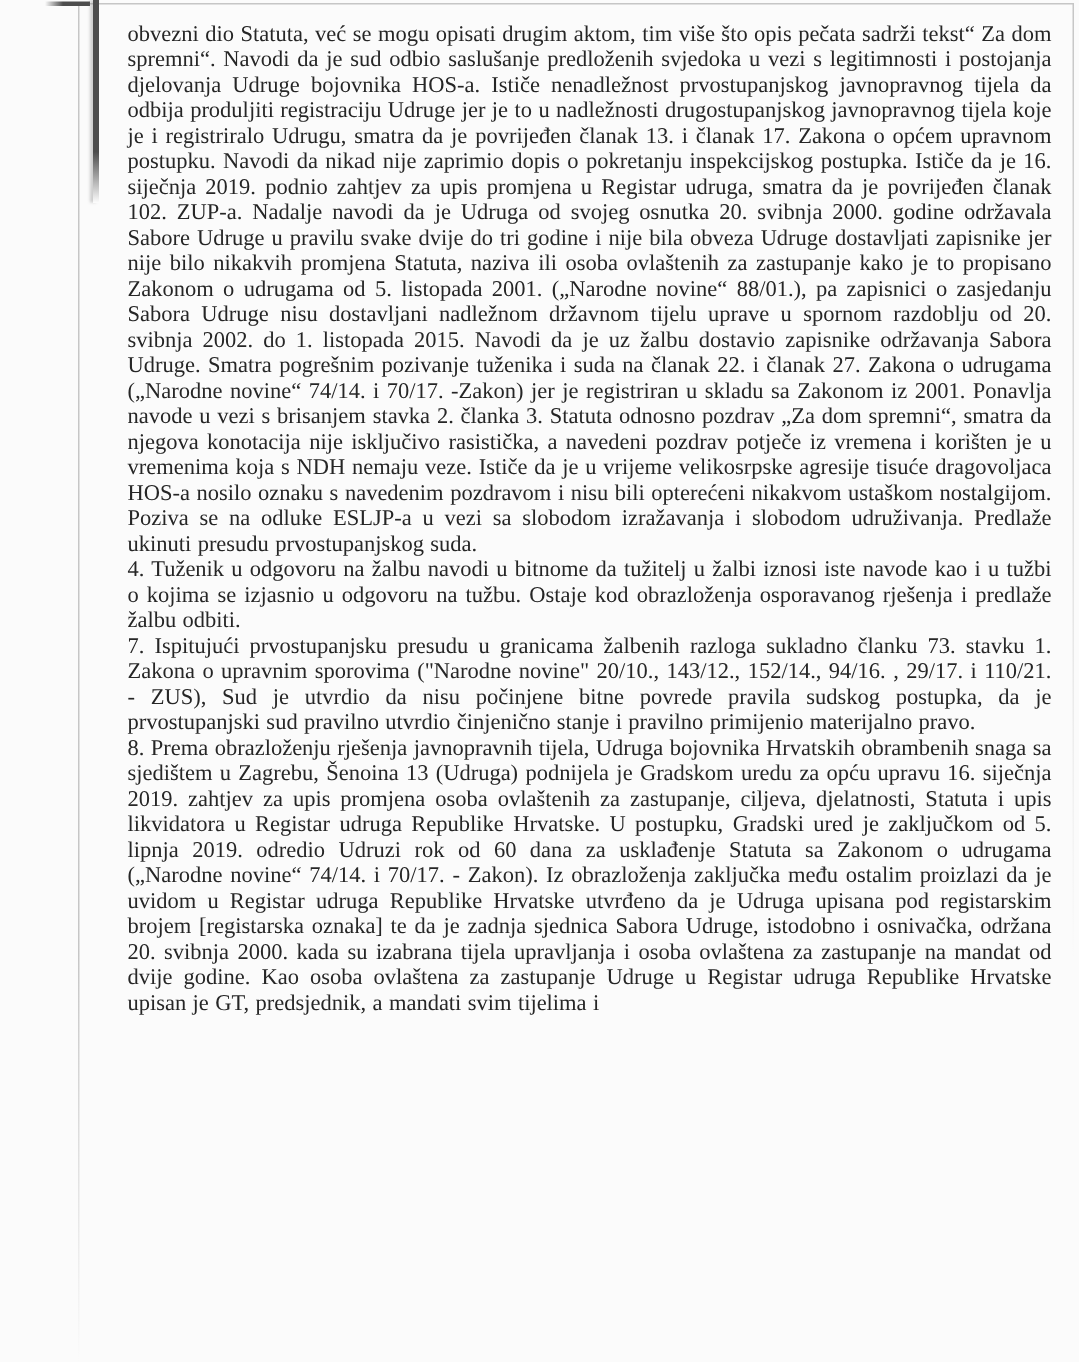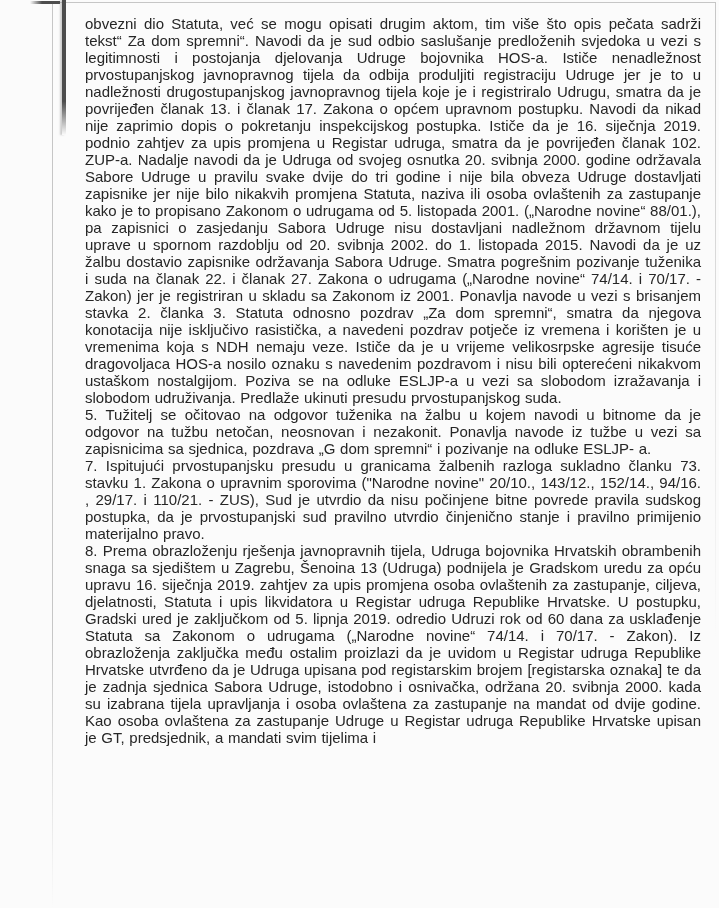--- a/index.html
+++ b/index.html
@@ -8,21 +8,21 @@
     --border-light:#c6c6c6;
     --artifact-dark:#4d4d4d;
   }
   html,body{margin:0;padding:0;}
   body{
     width:719px;height:908px;
     background:var(--page-bg);
     overflow:hidden;position:relative;
     font-family:"Liberation Sans",sans-serif;
   }
-  .page{position:absolute;inset:0;}
+  .page{position:absolute;inset:0;font-family:Liberation Serif, serif;}
   .border-top{
     position:absolute;left:52px;top:2px;width:664px;height:1px;
     background:var(--border-light);
   }
   .border-left{
     position:absolute;left:52px;top:2px;width:1px;height:906px;
     background:linear-gradient(to bottom,var(--border-light) 0%,var(--border-light) 70%,rgba(198,198,198,0) 100%);
   }
   .border-right{
     position:absolute;left:715px;top:2px;width:1px;height:640px;
@@ -52,17 +52,17 @@
 
 <div class="page">
   <div class="border-top"></div>
   <div class="border-left"></div>
   <div class="border-right"></div>
   <div class="artifact-topbar"></div>
   <div class="artifact-vline"></div>
 
   <div class="text-block">
     <p>obvezni dio Statuta, već se mogu opisati drugim aktom, tim više što opis pečata sadrži tekst“ Za dom spremni“. Navodi da je sud odbio saslušanje predloženih svjedoka u vezi s legitimnosti i postojanja djelovanja Udruge bojovnika HOS-a. Ističe nenadležnost prvostupanjskog javnopravnog tijela da odbija produljiti registraciju Udruge jer je to u nadležnosti drugostupanjskog javnopravnog tijela koje je i registriralo Udrugu, smatra da je povrijeđen članak 13. i članak 17. Zakona o općem upravnom postupku. Navodi da nikad nije zaprimio dopis o pokretanju inspekcijskog postupka. Ističe da je 16. siječnja 2019. podnio zahtjev za upis promjena u Registar udruga, smatra da je povrijeđen članak 102. ZUP-a. Nadalje navodi da je Udruga od svojeg osnutka 20. svibnja 2000. godine održavala Sabore Udruge u pravilu svake dvije do tri godine i nije bila obveza Udruge dostavljati zapisnike jer nije bilo nikakvih promjena Statuta, naziva ili osoba ovlaštenih za zastupanje kako je to propisano Zakonom o udrugama od 5. listopada 2001. („Narodne novine“ 88/01.), pa zapisnici o zasjedanju Sabora Udruge nisu dostavljani nadležnom državnom tijelu uprave u spornom razdoblju od 20. svibnja 2002. do 1. listopada 2015. Navodi da je uz žalbu dostavio zapisnike održavanja Sabora Udruge. Smatra pogrešnim pozivanje tuženika i suda na članak 22. i članak 27. Zakona o udrugama („Narodne novine“ 74/14. i 70/17. -Zakon) jer je registriran u skladu sa Zakonom iz 2001. Ponavlja navode u vezi s brisanjem stavka 2. članka 3. Statuta odnosno pozdrav „Za dom spremni“, smatra da njegova konotacija nije isključivo rasistička, a navedeni pozdrav potječe iz vremena i korišten je u vremenima koja s NDH nemaju veze. Ističe da je u vrijeme velikosrpske agresije tisuće dragovoljaca HOS-a nosilo oznaku s navedenim pozdravom i nisu bili opterećeni nikakvom ustaškom nostalgijom. Poziva se na odluke ESLJP-a u vezi sa slobodom izražavanja i slobodom udruživanja. Predlaže ukinuti presudu prvostupanjskog suda.</p>
-    <p>5. Tužitelj se očitovao na odgovor tuženika na žalbu u kojem navodi u bitnome da je odgovor na tužbu netočan, neosnovan i nezakonit. Ponavlja navode iz tužbe u vezi sa zapisnicima sa sjednica, pozdrava „G dom spremni“ i pozivanje na odluke ESLJP- a.</p>
+    <p>4. Tuženik u odgovoru na žalbu navodi u bitnome da tužitelj u žalbi iznosi iste navode kao i u tužbi o kojima se izjasnio u odgovoru na tužbu. Ostaje kod obrazloženja osporavanog rješenja i predlaže žalbu odbiti.</p>
     <p>7. Ispitujući prvostupanjsku presudu u granicama žalbenih razloga sukladno članku 73. stavku 1. Zakona o upravnim sporovima ("Narodne novine" 20/10., 143/12., 152/14., 94/16. , 29/17. i 110/21. - ZUS), Sud je utvrdio da nisu počinjene bitne povrede pravila sudskog postupka, da je prvostupanjski sud pravilno utvrdio činjenično stanje i pravilno primijenio materijalno pravo.</p>
     <p>8. Prema obrazloženju rješenja javnopravnih tijela, Udruga bojovnika Hrvatskih obrambenih snaga sa sjedištem u Zagrebu, Šenoina 13 (Udruga) podnijela je Gradskom uredu za opću upravu 16. siječnja 2019. zahtjev za upis promjena osoba ovlaštenih za zastupanje, ciljeva, djelatnosti, Statuta i upis likvidatora u Registar udruga Republike Hrvatske. U postupku, Gradski ured je zaključkom od 5. lipnja 2019. odredio Udruzi rok od 60 dana za usklađenje Statuta sa Zakonom o udrugama („Narodne novine“ 74/14. i 70/17. - Zakon). Iz obrazloženja zaključka među ostalim proizlazi da je uvidom u Registar udruga Republike Hrvatske utvrđeno da je Udruga upisana pod registarskim brojem [registarska oznaka] te da je zadnja sjednica Sabora Udruge, istodobno i osnivačka, održana 20. svibnja 2000. kada su izabrana tijela upravljanja i osoba ovlaštena za zastupanje na mandat od dvije godine. Kao osoba ovlaštena za zastupanje Udruge u Registar udruga Republike Hrvatske upisan je GT, predsjednik, a mandati svim tijelima i</p>
   </div>
 </div>
 
 </body></html>

